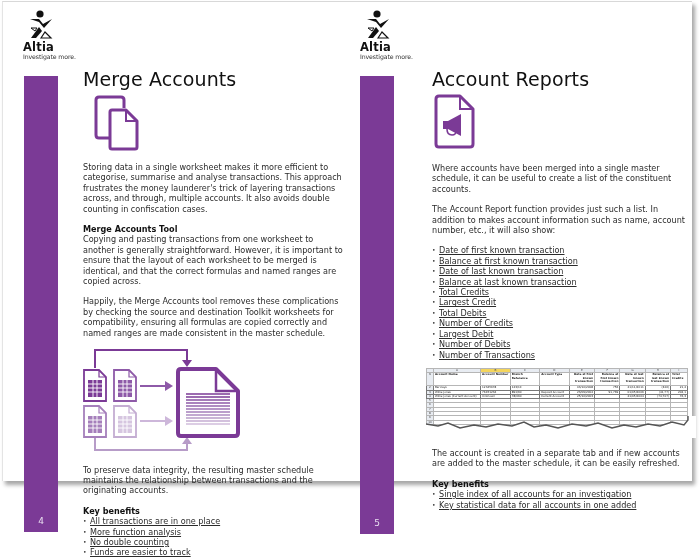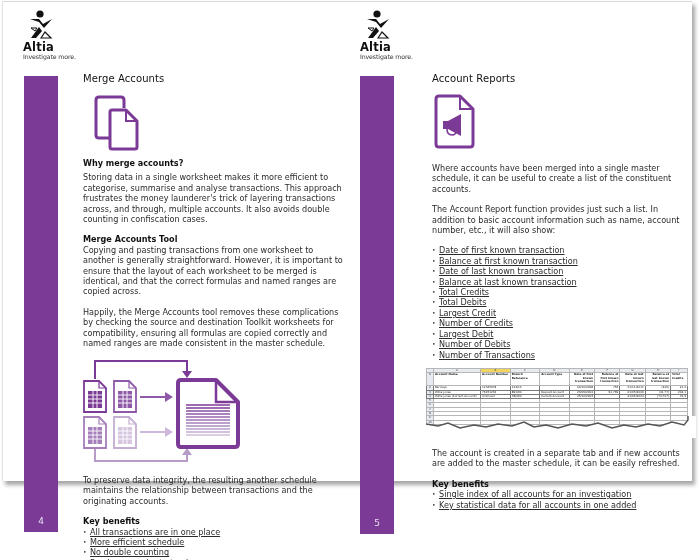--- a/index.html
+++ b/index.html
@@ -29,21 +29,21 @@
     .page.right .bar { left: 12px; height: 458px; }
     .bar .pagenum {
       position: absolute; bottom: 6px; left: 0; width: 100%; text-align: center;
       font-size: 9px; color: #e9dff0;
     }
 
     .content { position: absolute; top: 68px; font-size: 8.1px; line-height: 10.4px; color: #2b2b2b; }
     .page.left .content { left: 80px; width: 262px; }
     .page.right .content { left: 84px; width: 258px; }
 
-    .title { font-size: 10px; line-height: 18px; color: #111; font-weight: normal; letter-spacing: 0.1px; }
+    .title { font-size: 19px; line-height: 18px; color: #111; font-weight: normal; letter-spacing: 0.1px; }
     .subhead { font-weight: bold; color: #111; }
     p.para { margin: 0; }
     .gap { height: 10px; }
     ul.bullets { list-style: none; }
     ul.bullets li { padding-left: 7px; position: relative; text-decoration: underline; }
     ul.bullets li::before { content: "\2022"; position: absolute; left: 0; top: 0; font-size: 6px; color: #333; }
 
     .icon-box { display: block; }
     .merge-icon { margin: 6px 0 6px 10px; width: 48px; height: 58px; }
     .report-icon { margin: 6px 0 14px 0; width: 44px; height: 55px; }
@@ -88,21 +88,20 @@
 
     <div class="content">
       <h1 class="title">Merge Accounts</h1>
 
       <svg class="icon-box merge-icon" viewBox="0 0 48 58">
         <path d="M16 44 H6 Q3 44 3 41 V6 Q3 3 6 3 H28 Q31 3 31 6 V14" fill="none" stroke="#7b3a96" stroke-width="3" stroke-linejoin="round"></path>
         <path d="M17 18 Q17 16 19 16 H33 L44 27 V53 Q44 55 42 55 H19 Q17 55 17 53 Z" fill="#fff" stroke="#7b3a96" stroke-width="3" stroke-linejoin="round"></path>
         <path d="M33 16 V27 H44" fill="none" stroke="#7b3a96" stroke-width="2"></path>
       </svg>
 
-      <div class="subhead">Why merge accounts?</div>
       <div style="height:4px"></div>
       <p class="para">Storing data in a single worksheet makes it more efficient to categorise, summarise and analyse transactions. This approach frustrates the money launderer's trick of layering transactions across, and through, multiple accounts. It also avoids double counting in confiscation cases.</p>
       <div class="gap"></div>
       <div class="subhead">Merge Accounts Tool</div>
       <p class="para">Copying and pasting transactions from one worksheet to another is generally straightforward. However, it is important to ensure that the layout of each worksheet to be merged is identical, and that the correct formulas and named ranges are copied across.</p>
       <div class="gap"></div>
       <p class="para">Happily, the Merge Accounts tool removes these complications by checking the source and destination Toolkit worksheets for compatibility, ensuring all formulas are copied correctly and named ranges are made consistent in the master schedule.</p>
 
       <svg class="diagram" viewBox="0 0 190 110">
 
@@ -154,26 +153,26 @@
             <line x1="103" y1="63" x2="147" y2="63" stroke="#9d72b4"></line>
             <line x1="103" y1="66" x2="147" y2="66" stroke="#a57fbb"></line>
             <line x1="103" y1="69" x2="147" y2="69" stroke="#ae8cc2"></line>
             <line x1="103" y1="72" x2="147" y2="72" stroke="#b79cc8"></line>
             <line x1="103" y1="75" x2="147" y2="75" stroke="#c4add2"></line>
             <line x1="103" y1="78" x2="147" y2="78" stroke="#d0bddb"></line>
           </g>
         </g>
       </svg>
 
-      <p class="para">To preserve data integrity, the resulting another schedule maintains the relationship between transactions and the originating accounts.</p>
+      <p class="para">To preserve data integrity, the resulting master schedule maintains the relationship between transactions and the originating accounts.</p>
       <div class="gap"></div>
       <div class="subhead">Key benefits</div>
       <ul class="bullets">
         <li>All transactions are in one place</li>
-        <li>More efficient schedule</li>
+        <li>More function analysis</li>
         <li>No double counting</li>
         <li>Funds are easier to track</li>
       </ul>
     </div>
   </div>
 
   <div class="page right">
     <div class="logo">
       <svg viewBox="0 0 30 30">
         <circle cx="13" cy="4" r="3.6" fill="#111"></circle>
@@ -196,30 +195,30 @@
       <svg class="icon-box report-icon" viewBox="0 0 44 55">
         <path d="M4 5 Q4 2 7 2 H28 L41 15 V50 Q41 53 38 53 H7 Q4 53 4 50 Z" fill="#fff" stroke="#7b3a96" stroke-width="3" stroke-linejoin="round"></path>
         <path d="M28 2 V15 H41" fill="none" stroke="#7b3a96" stroke-width="2"></path>
         <rect x="11" y="27" width="5" height="8" fill="#7b3a96"></rect>
         <polygon points="16,27 29,20 29,42 16,35" fill="#7b3a96"></polygon>
         <path d="M15 35 Q15 41 20 41 Q24 41 24 37" fill="none" stroke="#7b3a96" stroke-width="1.6"></path>
       </svg>
 
       <p class="para">Where accounts have been merged into a single master schedule, it can be useful to create a list of the constituent accounts.</p>
       <div class="gap"></div>
-      <p class="para">The Account Report function provides just such a list. In addition to basic account information such as name, account number, etc., it will also show:</p>
+      <p class="para">The Account Report function provides just such a list. In addition to makes account information such as name, account number, etc., it will also show:</p>
       <div class="gap"></div>
       <ul class="bullets">
         <li>Date of first known transaction</li>
         <li>Balance at first known transaction</li>
         <li>Date of last known transaction</li>
         <li>Balance at last known transaction</li>
         <li>Total Credits</li>
+        <li>Largest Credit</li>
         <li>Total Debits</li>
-        <li>Largest Credit</li>
         <li>Number of Credits</li>
         <li>Largest Debit</li>
         <li>Number of Debits</li>
         <li>Number of Transactions</li>
       </ul>
 
       <div class="sheet">
         <table>
           <tbody>
               <tr>

